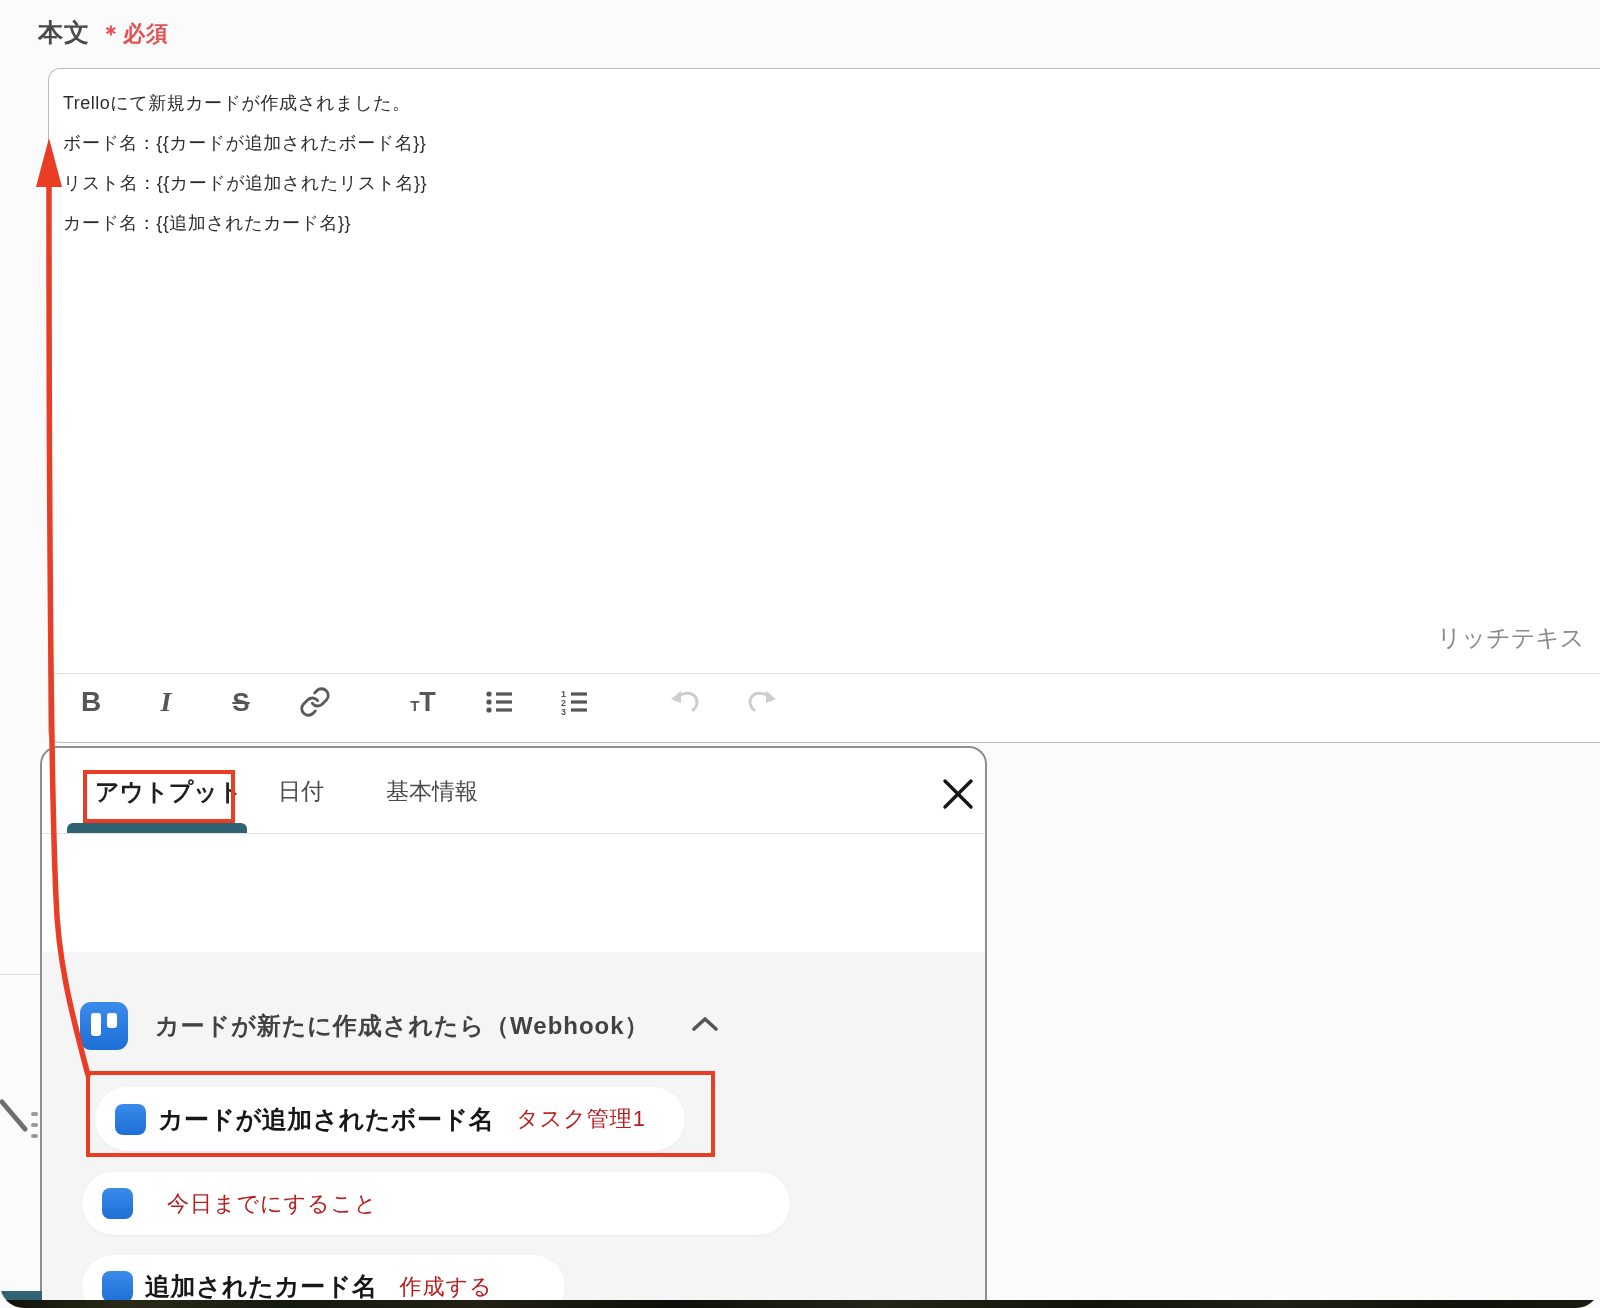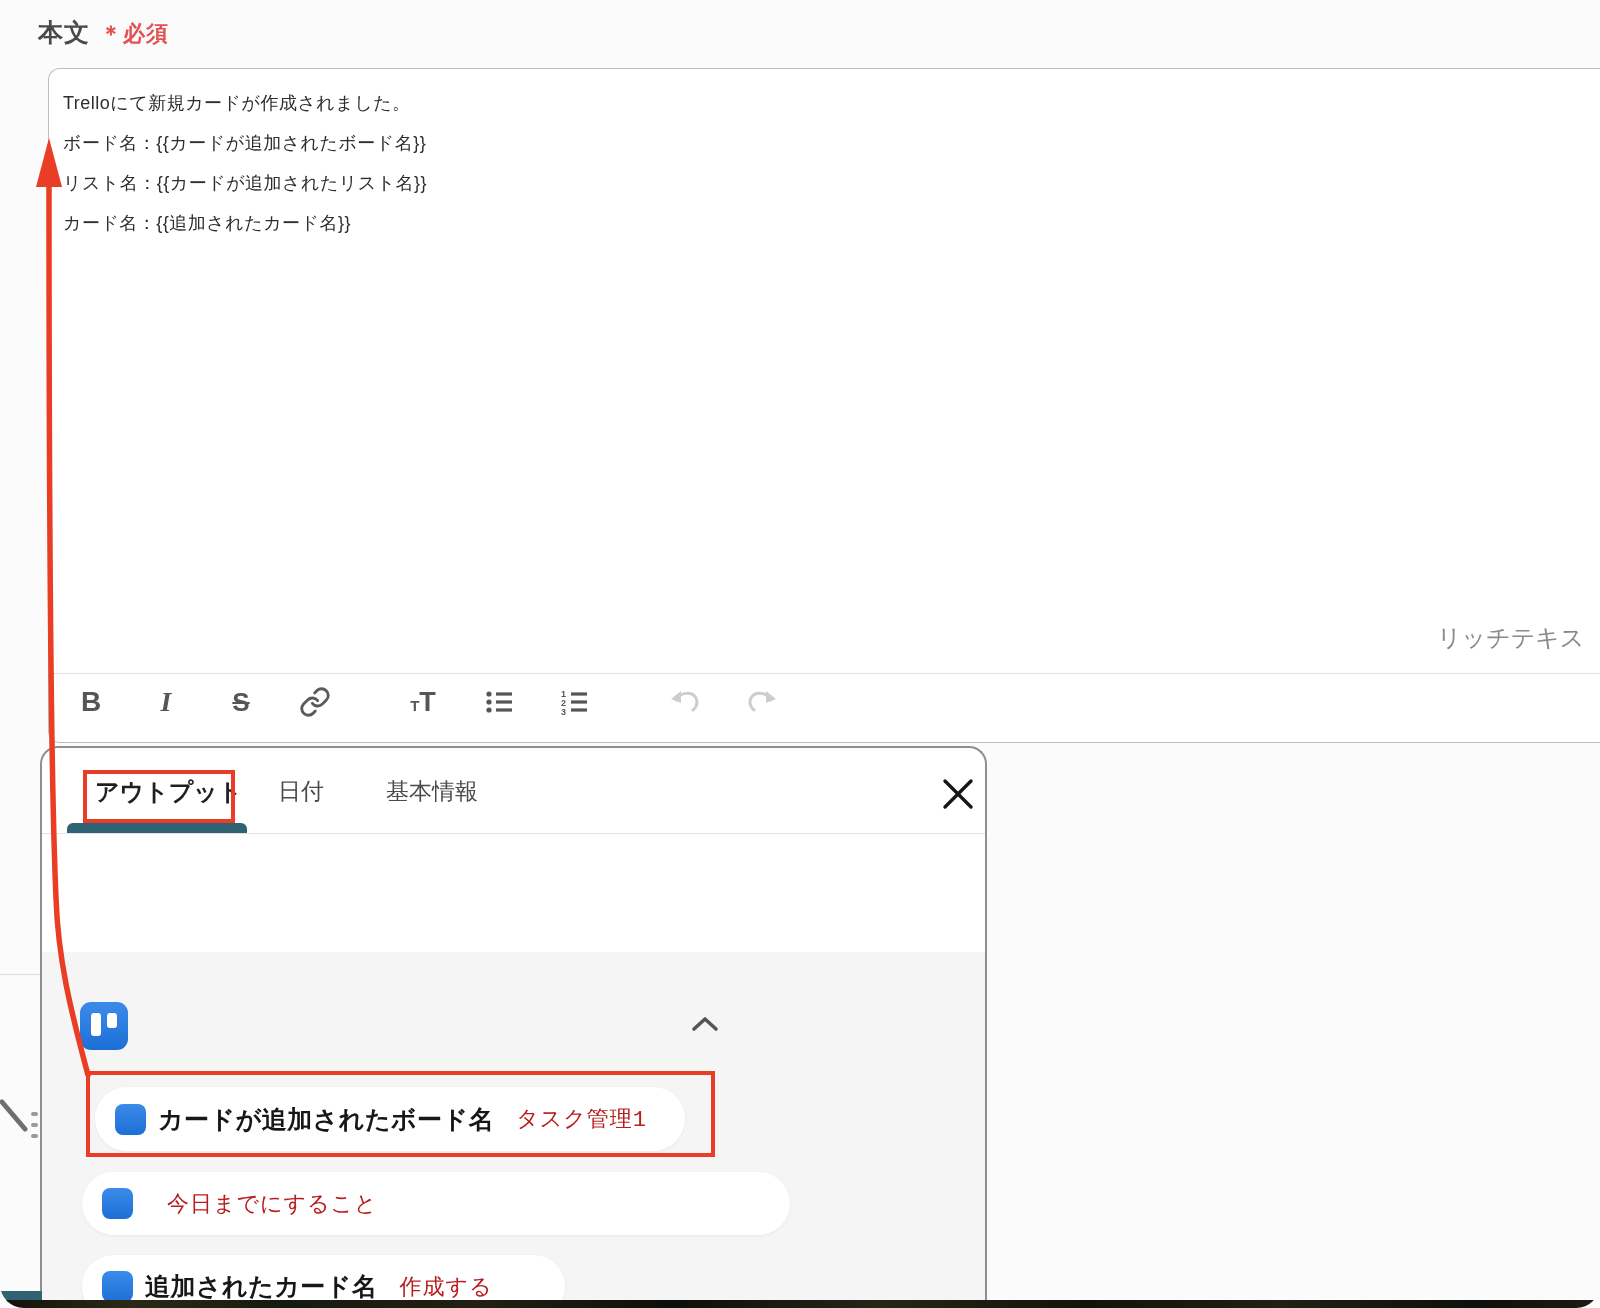--- a/index.html
+++ b/index.html
@@ -46,21 +46,21 @@
 
   .trello-icon{background:linear-gradient(#3b8bea,#1d6fd6);border-radius:11px;position:absolute;}
   .trello-icon .bar{position:absolute;background:#fff;border-radius:3px;}
   .bar-l{left:22%;top:22%;width:22%;height:48%;}
   .bar-r{left:56%;top:22%;width:22%;height:32%;}
 
   #section-title{position:absolute;left:113px;top:262px;font-size:24px;font-weight:bold;color:#424242;letter-spacing:1px;white-space:nowrap;}
   #section-chevron{position:absolute;left:648px;top:264px;width:30px;height:26px;cursor:pointer;}
 
   .card{position:absolute;background:#ffffff;border-radius:32px;box-shadow:0 1px 3px rgba(0,0,0,0.05);
-    display:flex;align-items:center;cursor:pointer;font-family:Liberation Mono, monospace;}
+    display:flex;align-items:center;cursor:pointer;}
   .card .label{font-size:25px;font-weight:bold;color:#171717;white-space:nowrap;letter-spacing:0.5px;}
   .card .value{font-size:22px;color:#b91c1c;margin-left:22px;white-space:nowrap;letter-spacing:1px;}
   .card .mini{position:relative;width:31px;height:31px;margin:0 12px 0 20px;flex:none;background:linear-gradient(#3b8bea,#1d6fd6);border-radius:8px;}
 
   
   #annotations{left:0;top:0;width:1600px;height:1308px;z-index:50;pointer-events:none;}
 
   
   #teal-bar{left:0;top:1291px;width:42px;height:11px;background:#2f6374;z-index:55;}
   #dark-strip{left:0;top:1300px;width:1600px;height:8px;z-index:60;
@@ -161,20 +161,21 @@
       </svg>
     </div>
 
 
     <div id="list-zone"></div>
 
     <div class="trello-icon" style="left:38px;top:254px;width:48px;height:48px">
       <span class="bar bar-l"></span>
         <span class="bar bar-r"></span>
     </div>
+    <div id="section-title">カードが新たに作成されたら（Webhook）</div>
     <div id="section-chevron">
       <svg width="30" height="26" viewBox="0 0 30 26" fill="none">
         <polyline points="4,17 15,7 26,17" stroke="#555" stroke-width="3.6" stroke-linecap="round" stroke-linejoin="round"></polyline>
       </svg>
     </div>
 
     <div class="card" style="left:53px;top:339px;width:590px;height:64px">
       <span class="mini"><span class="bar bar-l"></span><span class="bar bar-r"></span></span>
       <span class="label">カードが追加されたボード名</span>
       <span class="value">タスク管理1</span>

